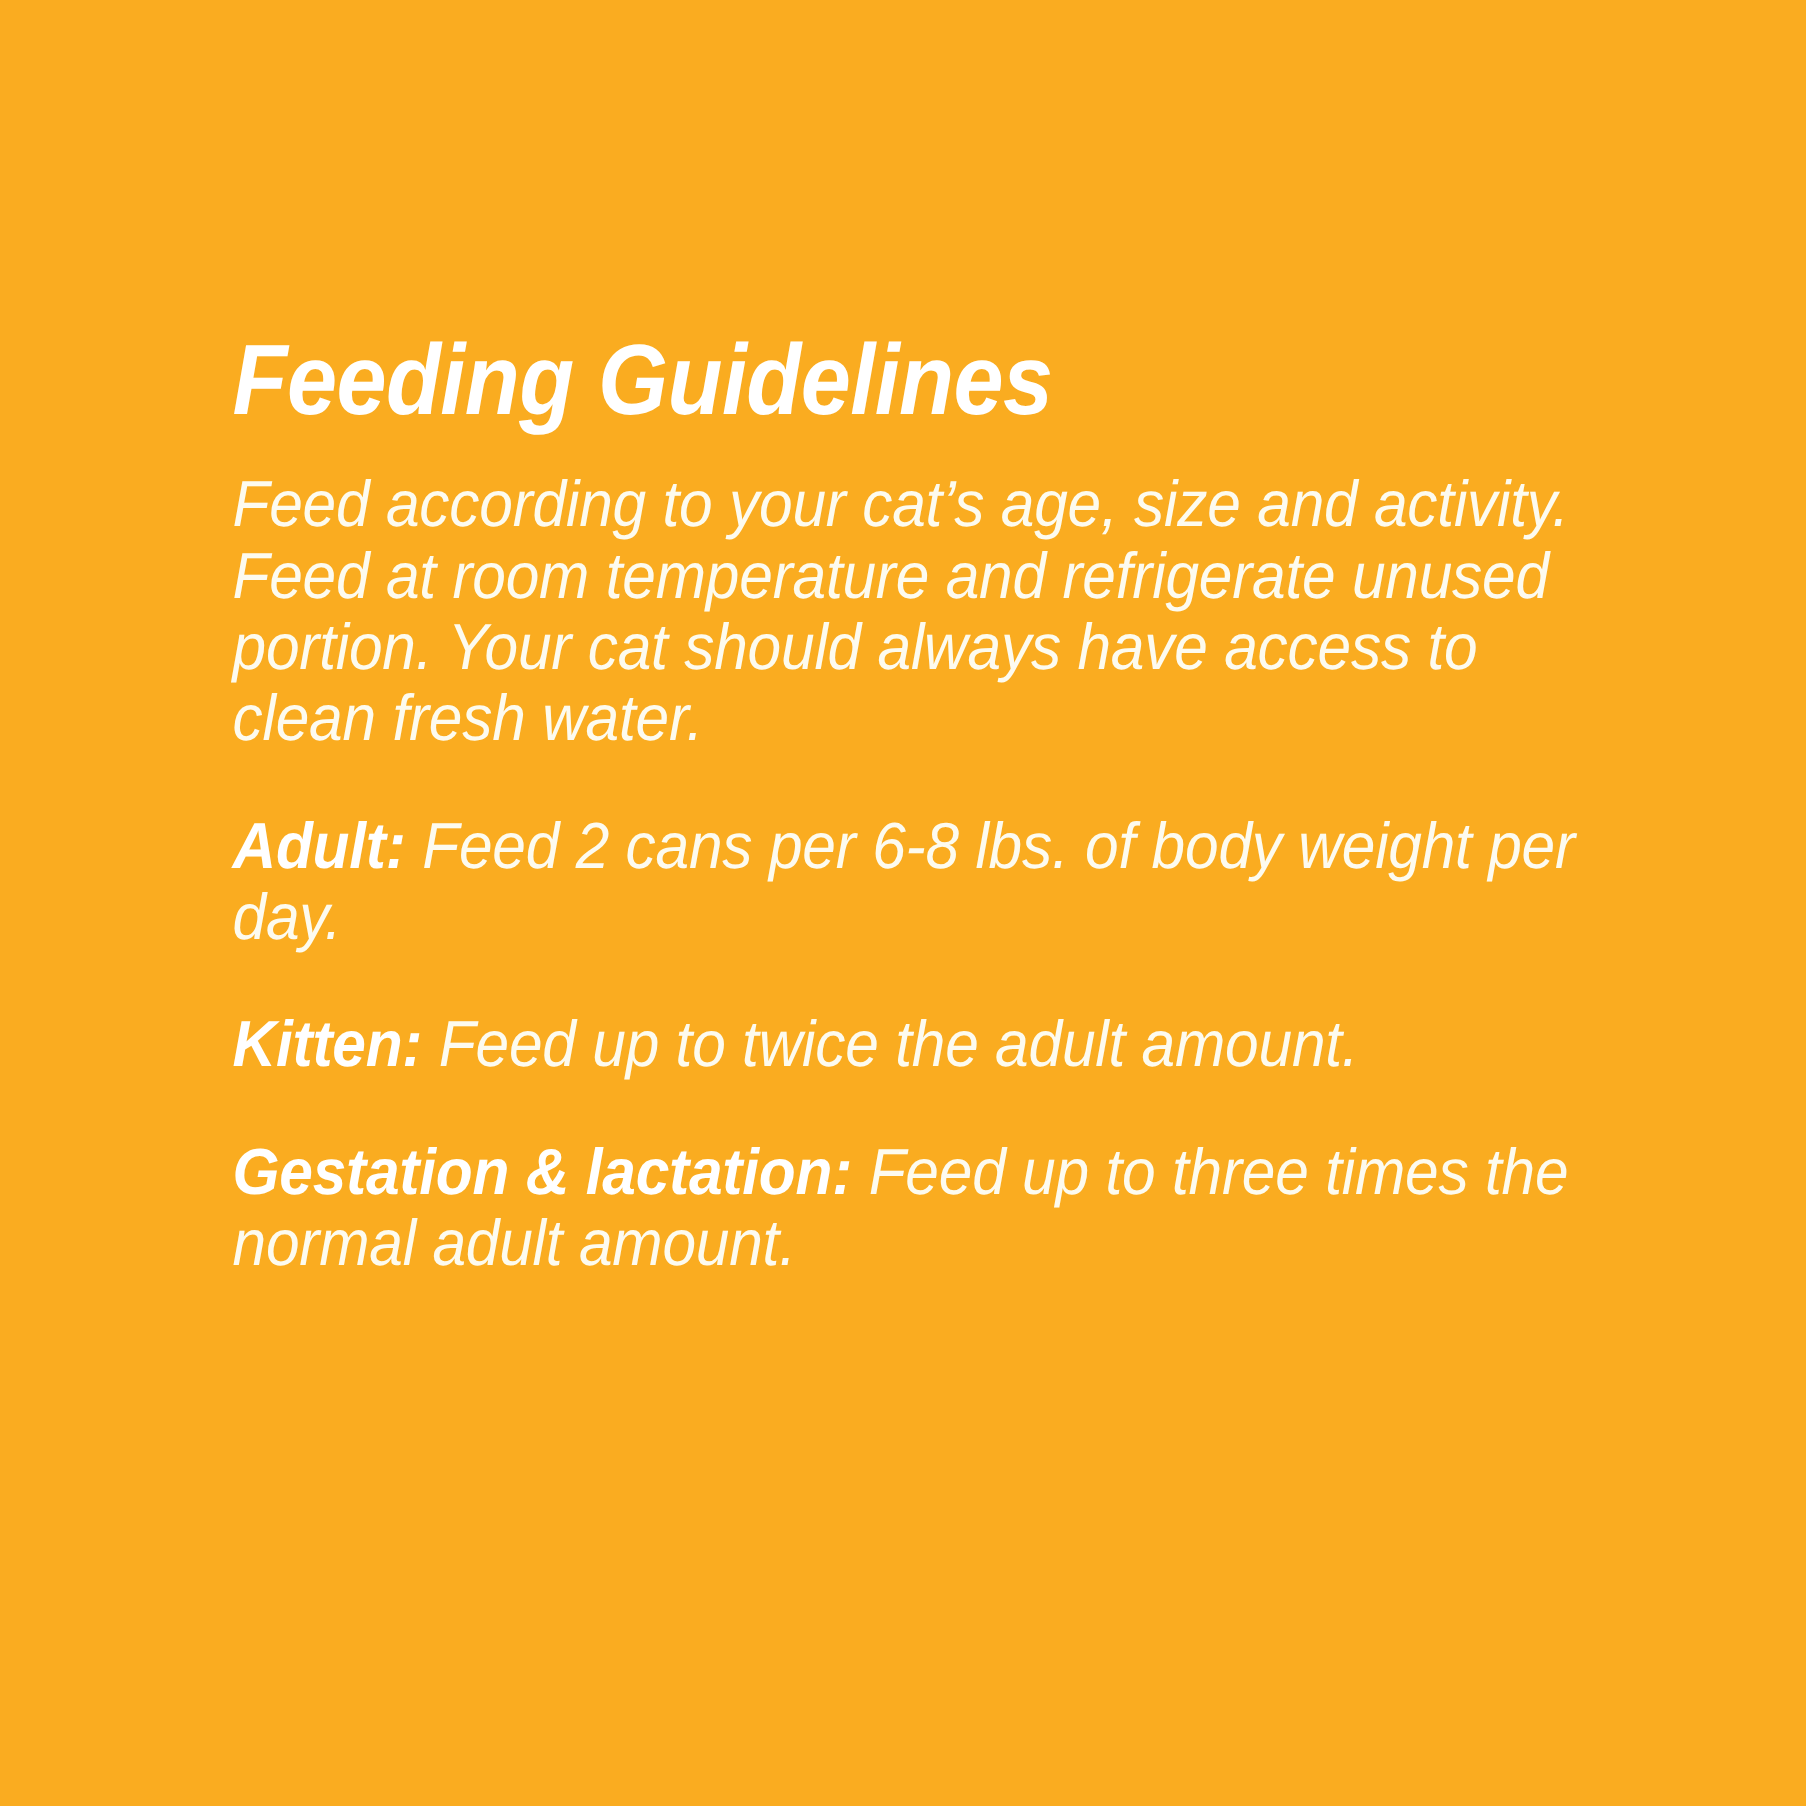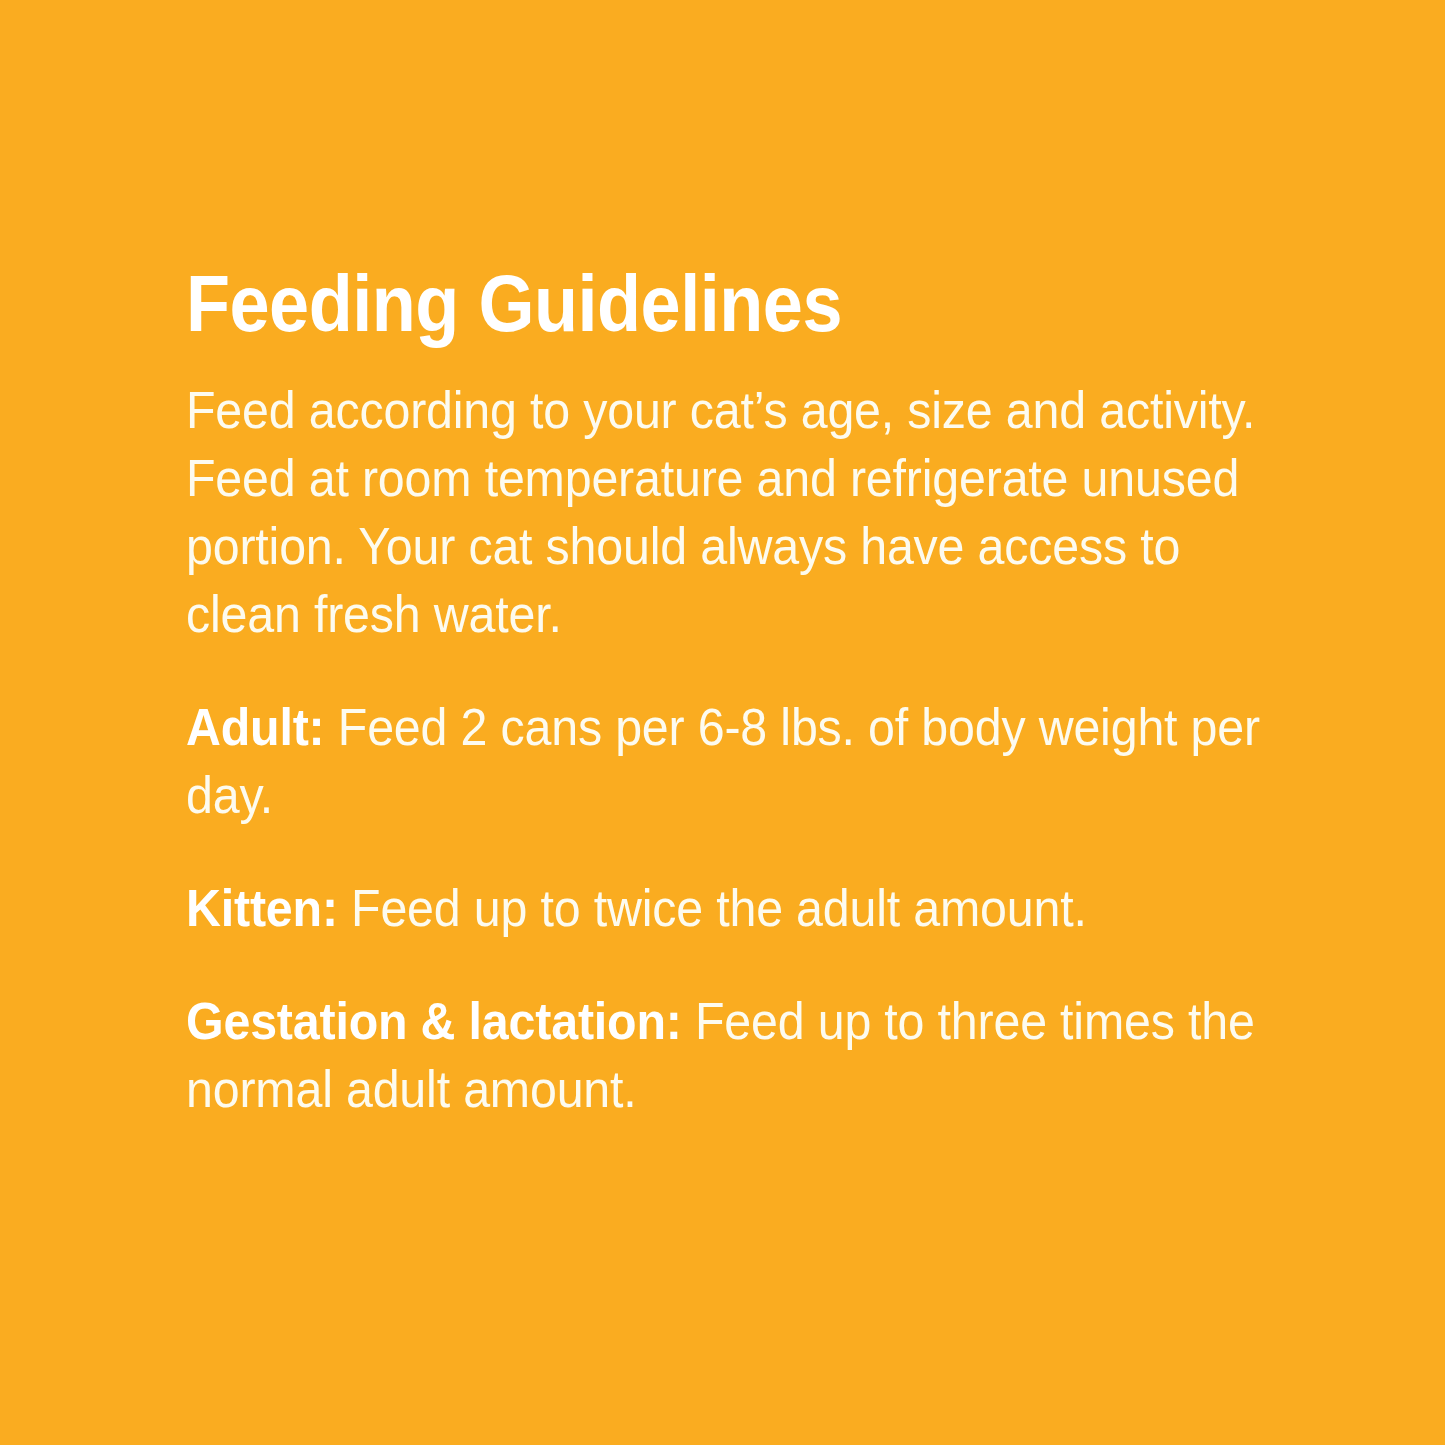--- a/index.html
+++ b/index.html
@@ -21,40 +21,41 @@
     height: 1445px;
     background: #FAAC20;
     box-sizing: border-box;
   }
 
   .content {
     position: absolute;
     left: 186px;
     top: 258px;
     width: 1090px;
+    font-style: italic;
   }
 
   .page-title {
     color: #FFFFFF;
     font-family: "Liberation Sans Narrow", "Liberation Sans", "DejaVu Sans Condensed", sans-serif;
     font-weight: 700;
     font-size: 80px;
     line-height: 92px;
     letter-spacing: -0.5px;
     transform: scaleX(0.90);
     transform-origin: left center;
     white-space: nowrap;
     margin: 0 0 26px 0;
   }
 
   .body-block {
     color: #FDFBEF;
     font-family: "Liberation Sans Narrow", "Liberation Sans", "DejaVu Sans Condensed", sans-serif;
     font-size: 52px;
-    line-height: 68px;
+    line-height: 57px;
     font-weight: 400;
     letter-spacing: -0.2px;
   }
 
   .para {
     margin: 0 0 45px 0;
     transform: scaleX(0.93);
     transform-origin: left top;
     width: 1160px;
   }

